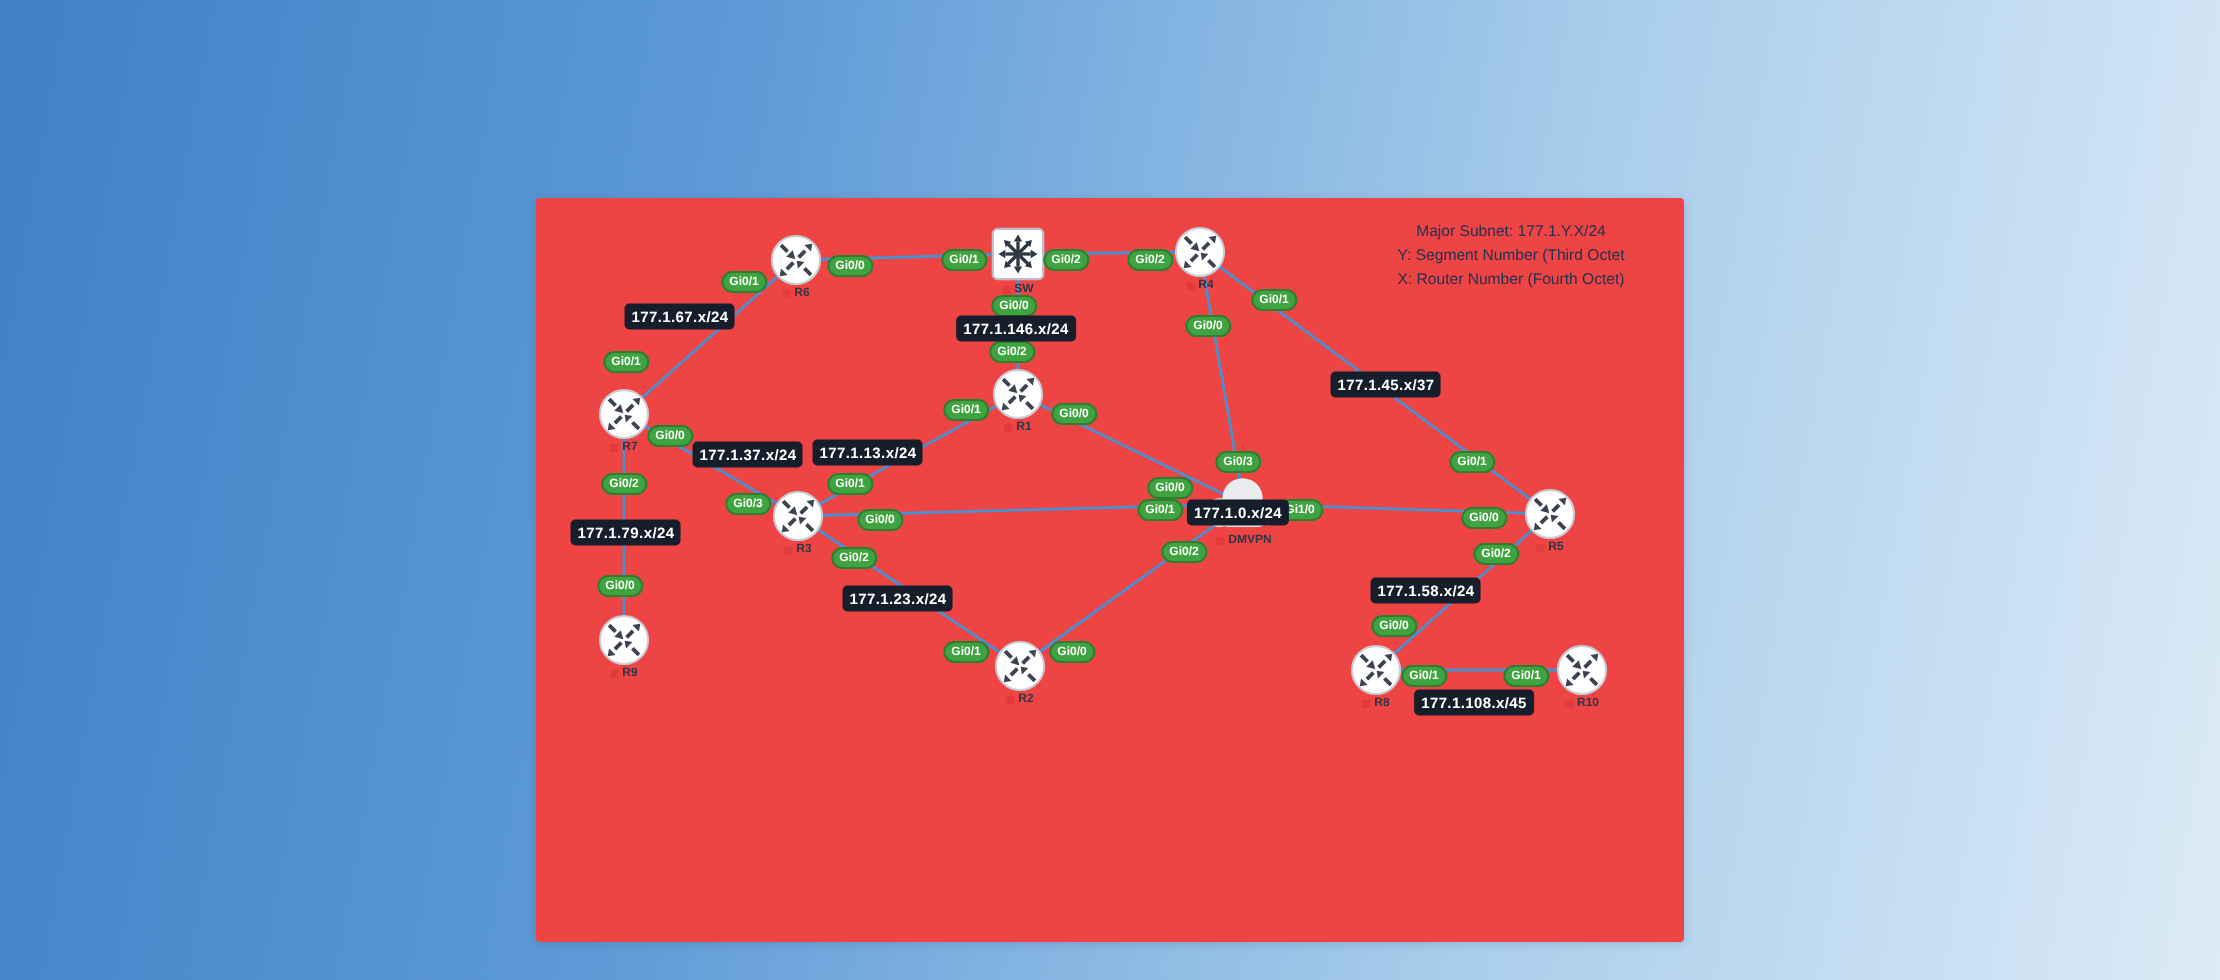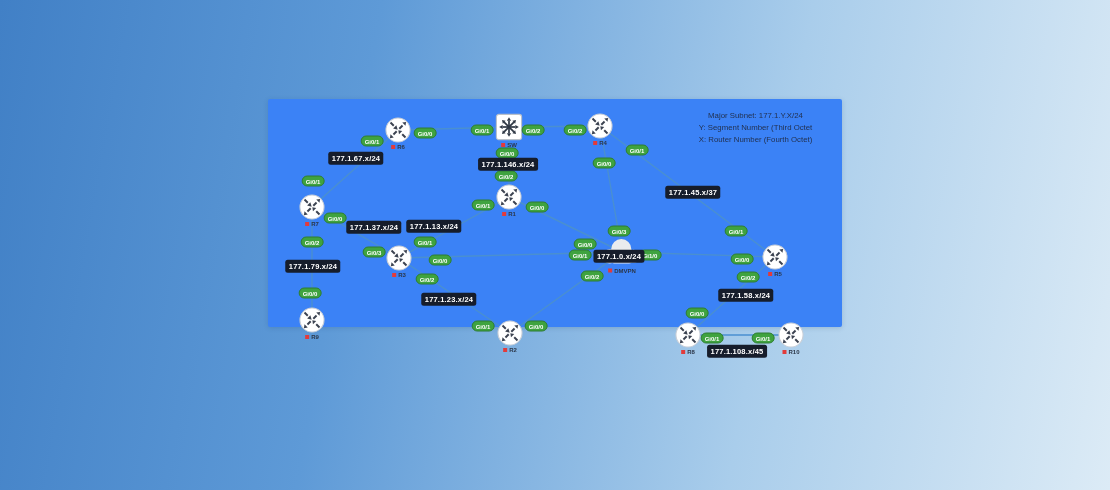--- a/index.html
+++ b/index.html
@@ -2,22 +2,22 @@
 <html><head>
 <meta charset="utf-8">
 <style>
   html,body{margin:0;padding:0;}
   body{
     width:1110px;height:490px;overflow:hidden;
     font-family:"Liberation Sans",sans-serif;
     background:linear-gradient(100deg,#4180c6 0%,#5e9ad7 32%,#a9cdeb 68%,#dcebf6 100%);
   }
   .card{
-    position:absolute;left:268px;top:99px;width:574px;height:228px;
-    background:#3b82f6;border-radius:2px;
+    position:absolute;left:268px;top:99px;width:574px;height:372px;
+    background:#ef4444;border-radius:2px;
     box-shadow:0 1px 5px rgba(30,60,100,.18);
   }
   .links-layer{position:absolute;left:0;top:0;width:574px;height:292px;z-index:1;}
   .links-layer line{stroke:#4a8fd0;stroke-width:1.4;}
   .node{position:absolute;z-index:2;transform:translate(-50%,-50%);}
   .node .icon{display:block;}
   .node-label{
     position:absolute;top:100%;left:50%;transform:translateX(-50%);
     margin-top:1px;white-space:nowrap;font-size:6px;font-weight:700;color:#2b3648;
     display:flex;align-items:center;gap:2px;
@@ -297,23 +297,23 @@
     <span class="iface" style="left: 382px; top: 156px;">Gi1/0</span>
     <span class="iface" style="left: 474px; top: 160px;">Gi0/0</span>
     <span class="iface" style="left: 159px; top: 180px;">Gi0/2</span>
     <span class="iface" style="left: 215px; top: 227px;">Gi0/1</span>
     <span class="iface" style="left: 268px; top: 227px;">Gi0/0</span>
     <span class="iface" style="left: 324px; top: 177px;">Gi0/2</span>
     <span class="iface" style="left: 480px; top: 178px;">Gi0/2</span>
     <span class="iface" style="left: 429px; top: 214px;">Gi0/0</span>
     <span class="iface" style="left: 444px; top: 239px;">Gi0/1</span>
     <span class="iface" style="left: 495px; top: 239px;">Gi0/1</span>
-    <span class="subnet" style="left: 88px; top: 59px;">177.1.67.x/24</span>
+    <span class="subnet" style="left: 72px; top: 59px;">177.1.67.x/24</span>
     <span class="subnet" style="left: 240px; top: 65px;">177.1.146.x/24</span>
     <span class="subnet" style="left: 166px; top: 127px;">177.1.13.x/24</span>
     <span class="subnet" style="left: 425px; top: 93px;">177.1.45.x/37</span>
     <span class="subnet" style="left: 106px; top: 128px;">177.1.37.x/24</span>
     <span class="subnet" style="left: 45px; top: 167px;">177.1.79.x/24</span>
     <span class="subnet" style="left: 351px; top: 157px;">177.1.0.x/24</span>
     <span class="subnet" style="left: 181px; top: 200px;">177.1.23.x/24</span>
-    <span class="subnet" style="left: 478px; top: 196px;">177.1.58.x/24</span>
+    <span class="subnet" style="left: 445px; top: 196px;">177.1.58.x/24</span>
     <span class="subnet" style="left: 469px; top: 252px;">177.1.108.x/45</span>
   </div>
 
 </body></html>

